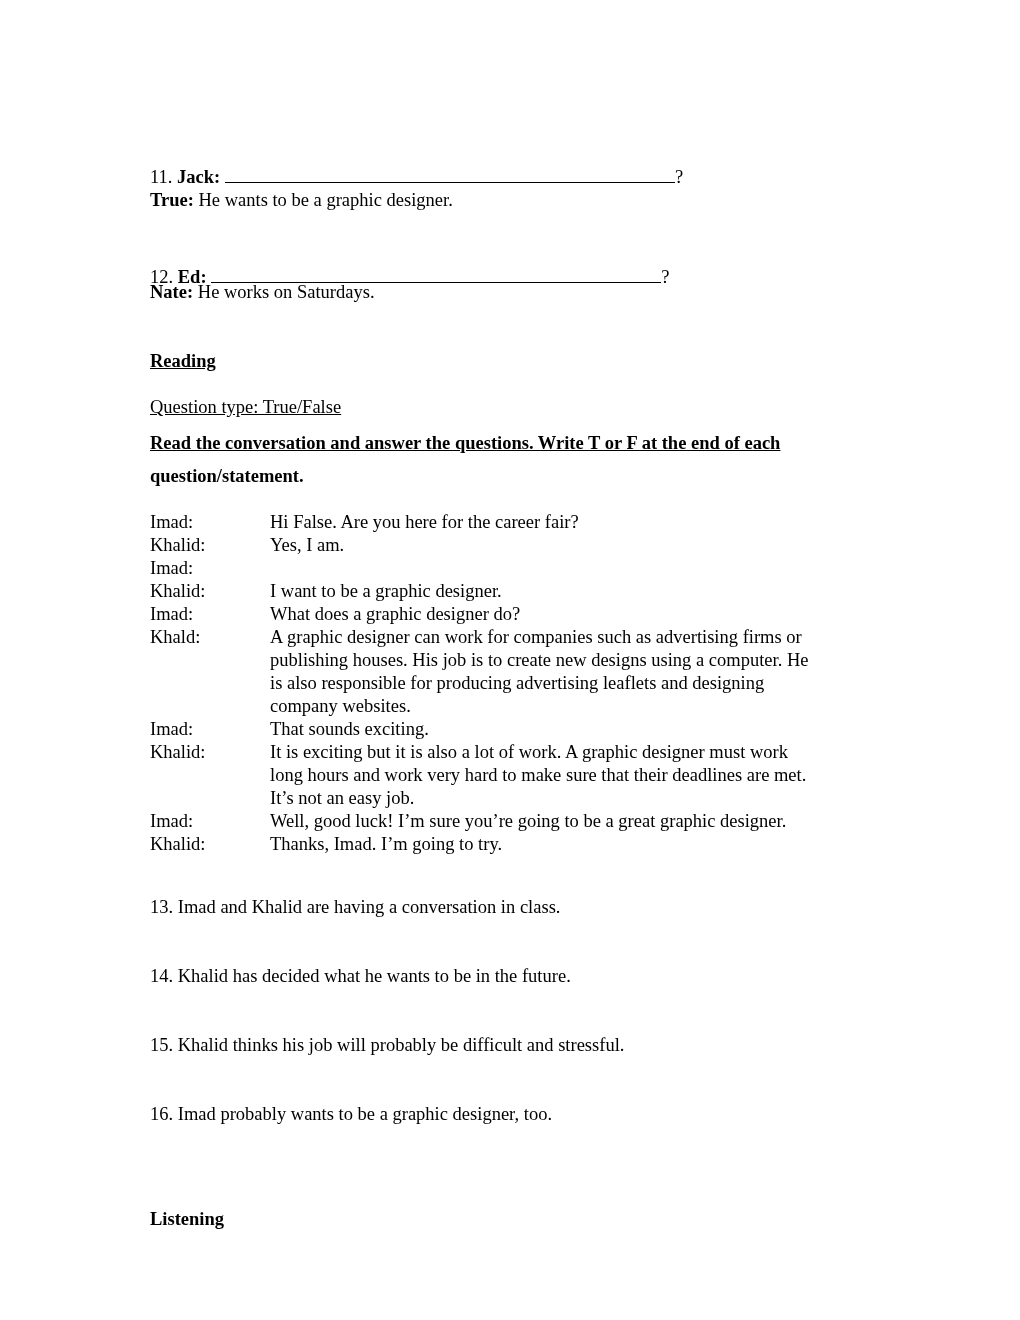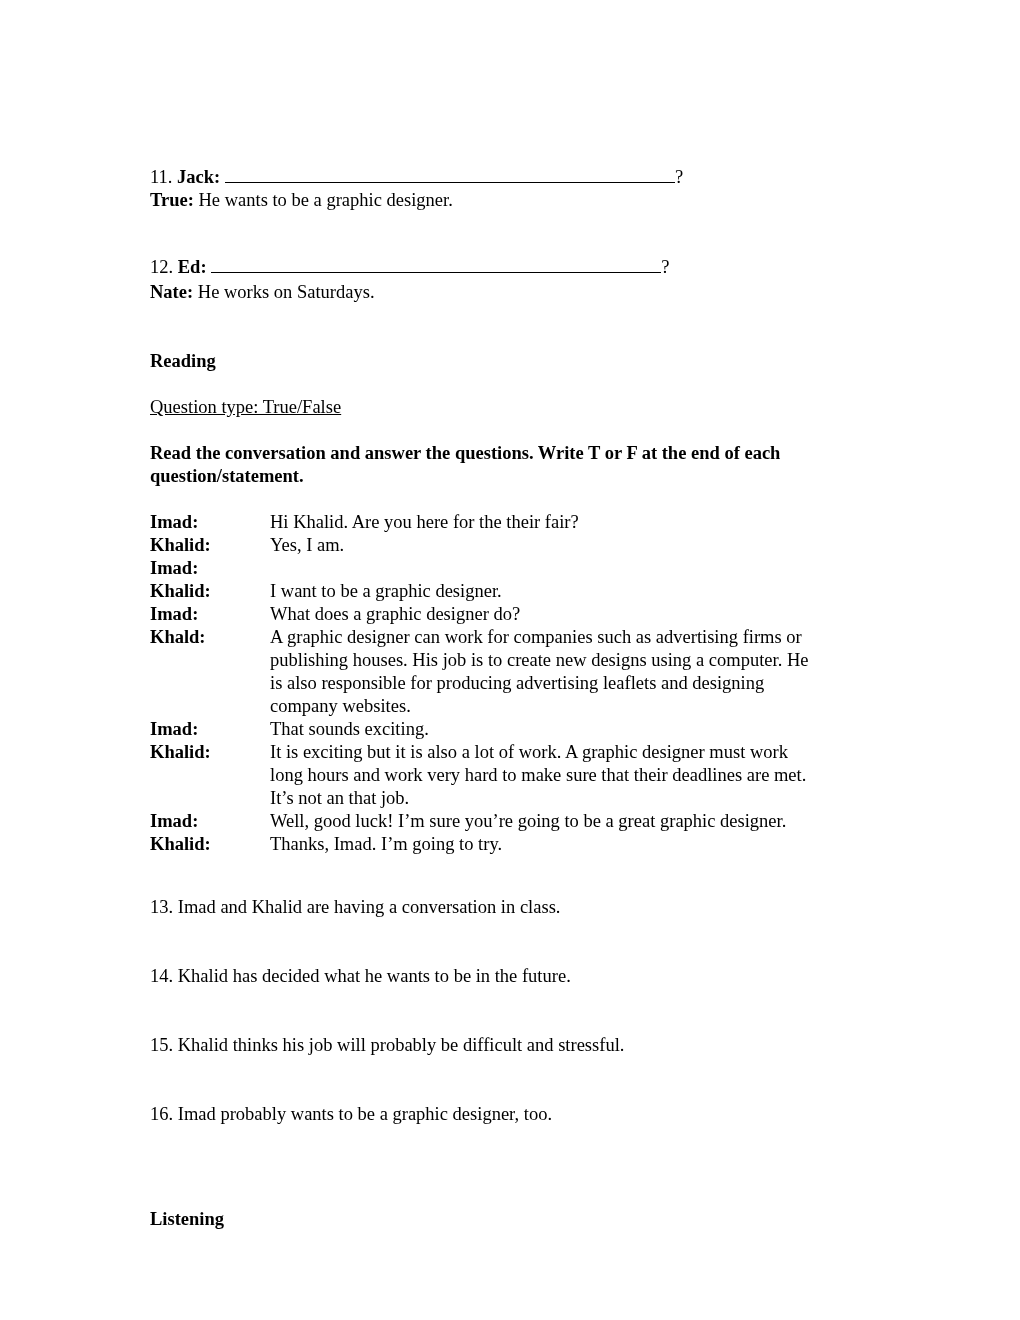--- a/index.html
+++ b/index.html
@@ -42,21 +42,21 @@
       top: 511px;
       width: 720px;
     }
     .turn {
       display: flex;
       align-items: flex-start;
     }
     .speaker {
       width: 120px;
       flex: 0 0 120px;
-      font-weight: bold;
+      font-weight: normal;
     }
     .speech {
       width: 590px;
       white-space: normal;
     }
     .speech span.l { display: block; white-space: nowrap; }
   </style>
 </head>
 <body>
 
@@ -65,42 +65,42 @@
   <div class="line" style="top:166px;">
     <span>11.</span>
     <b>Jack:</b>
     <span class="blank" style="width:450px;"></span><span>?</span>
   </div>
   <div class="line" style="top:189px;">
     <b>True:</b>
     <span>He wants to be a graphic designer.</span>
   </div>
 
-  <div class="line" style="top:256px;">
+  <div class="line" style="top:266px;">
     <span>12.</span>
     <b>Ed:</b>
     <span class="blank" style="width:450px;"></span><span>?</span>
   </div>
   <div class="line" style="top:281px;text-align:center;">
     <b>Nate:</b>
     <span>He works on Saturdays.</span>
   </div>
 
-  <div class="line b" style="top:350px;">Reading</div>
+  <div class="line b" style="top:350px;text-decoration:underline;">Reading</div>
 
   <div class="line u" style="top:396px;">Question type: True/False</div>
 
-  <div class="line b" style="top:442px;">Read the conversation and answer the questions. Write T or F at the end of each</div>
+  <div class="line b" style="top:432px;text-decoration:underline;">Read the conversation and answer the questions. Write T or F at the end of each</div>
   <div class="line b" style="top:465px;">question/statement.</div>
 
   <div class="dialogue">
     <div class="turn">
       <div class="speaker">Imad:</div>
       <div class="speech">
-        <span class="l">Hi Khalid. Are you here for the their fair?</span>
+        <span class="l">Hi False. Are you here for the career fair?</span>
       </div>
     </div>
     <div class="turn">
       <div class="speaker">Khalid:</div>
       <div class="speech">
         <span class="l">Yes, I am.</span>
       </div>
     </div>
     <div class="turn">
       <div class="speaker">Imad:</div>
@@ -130,21 +130,21 @@
       <div class="speaker">Imad:</div>
       <div class="speech">
         <span class="l">That sounds exciting.</span>
       </div>
     </div>
     <div class="turn">
       <div class="speaker">Khalid:</div>
       <div class="speech">
         <span class="l">It is exciting but it is also a lot of work. A graphic designer must work</span>
         <span class="l">long hours and work very hard to make sure that their deadlines are met.</span>
-        <span class="l">It’s not an that job.</span>
+        <span class="l">It’s not an easy job.</span>
       </div>
     </div>
     <div class="turn">
       <div class="speaker">Imad:</div>
       <div class="speech">
         <span class="l">Well, good luck! I’m sure you’re going to be a great graphic designer.</span>
       </div>
     </div>
     <div class="turn">
       <div class="speaker">Khalid:</div>

